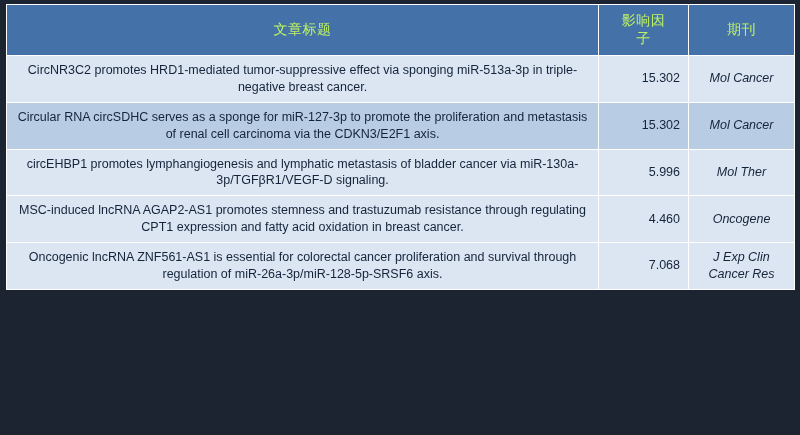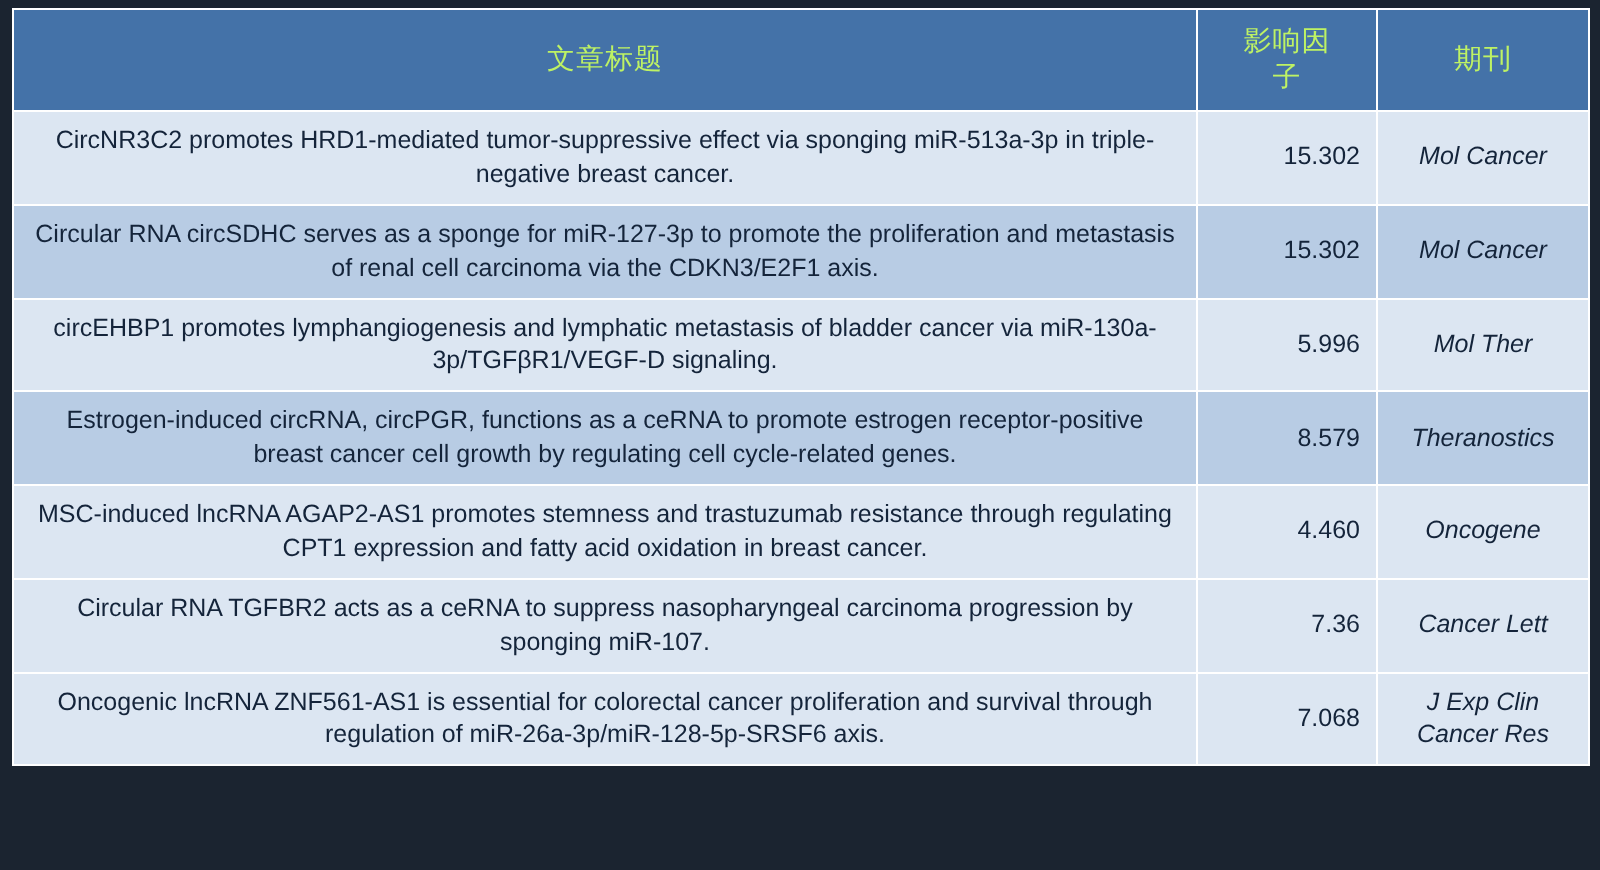--- a/index.html
+++ b/index.html
@@ -93,34 +93,24 @@
       <tr class="even">
         <td class="title-cell">Circular RNA circSDHC serves as a sponge for miR-127-3p to promote the proliferation and metastasis of renal cell carcinoma via the CDKN3/E2F1 axis.</td>
         <td class="num-cell">15.302</td>
         <td class="journal-cell">Mol Cancer</td>
       </tr>
       <tr class="odd">
         <td class="title-cell">circEHBP1 promotes lymphangiogenesis and lymphatic metastasis of bladder cancer via miR-130a-3p/TGFβR1/VEGF-D signaling.</td>
         <td class="num-cell">5.996</td>
         <td class="journal-cell">Mol Ther</td>
       </tr>
-      <tr class="even">
-        <td class="title-cell">Estrogen-induced circRNA, circPGR, functions as a ceRNA to promote estrogen receptor-positive breast cancer cell growth by regulating cell cycle-related genes.</td>
-        <td class="num-cell">8.579</td>
-        <td class="journal-cell">Theranostics</td>
-      </tr>
       <tr class="odd">
         <td class="title-cell">MSC-induced lncRNA AGAP2-AS1 promotes stemness and trastuzumab resistance through regulating CPT1 expression and fatty acid oxidation in breast cancer.</td>
         <td class="num-cell">4.460</td>
         <td class="journal-cell">Oncogene</td>
-      </tr>
-      <tr class="odd">
-        <td class="title-cell">Circular RNA TGFBR2 acts as a ceRNA to suppress nasopharyngeal carcinoma progression by sponging miR-107.</td>
-        <td class="num-cell">7.36</td>
-        <td class="journal-cell">Cancer Lett</td>
       </tr>
       <tr class="odd">
         <td class="title-cell">Oncogenic lncRNA ZNF561-AS1 is essential for colorectal cancer proliferation and survival through regulation of miR-26a-3p/miR-128-5p-SRSF6 axis.</td>
         <td class="num-cell">7.068</td>
         <td class="journal-cell">J Exp Clin Cancer Res</td>
       </tr>
 
     </tbody>
   </table>
 </div>

